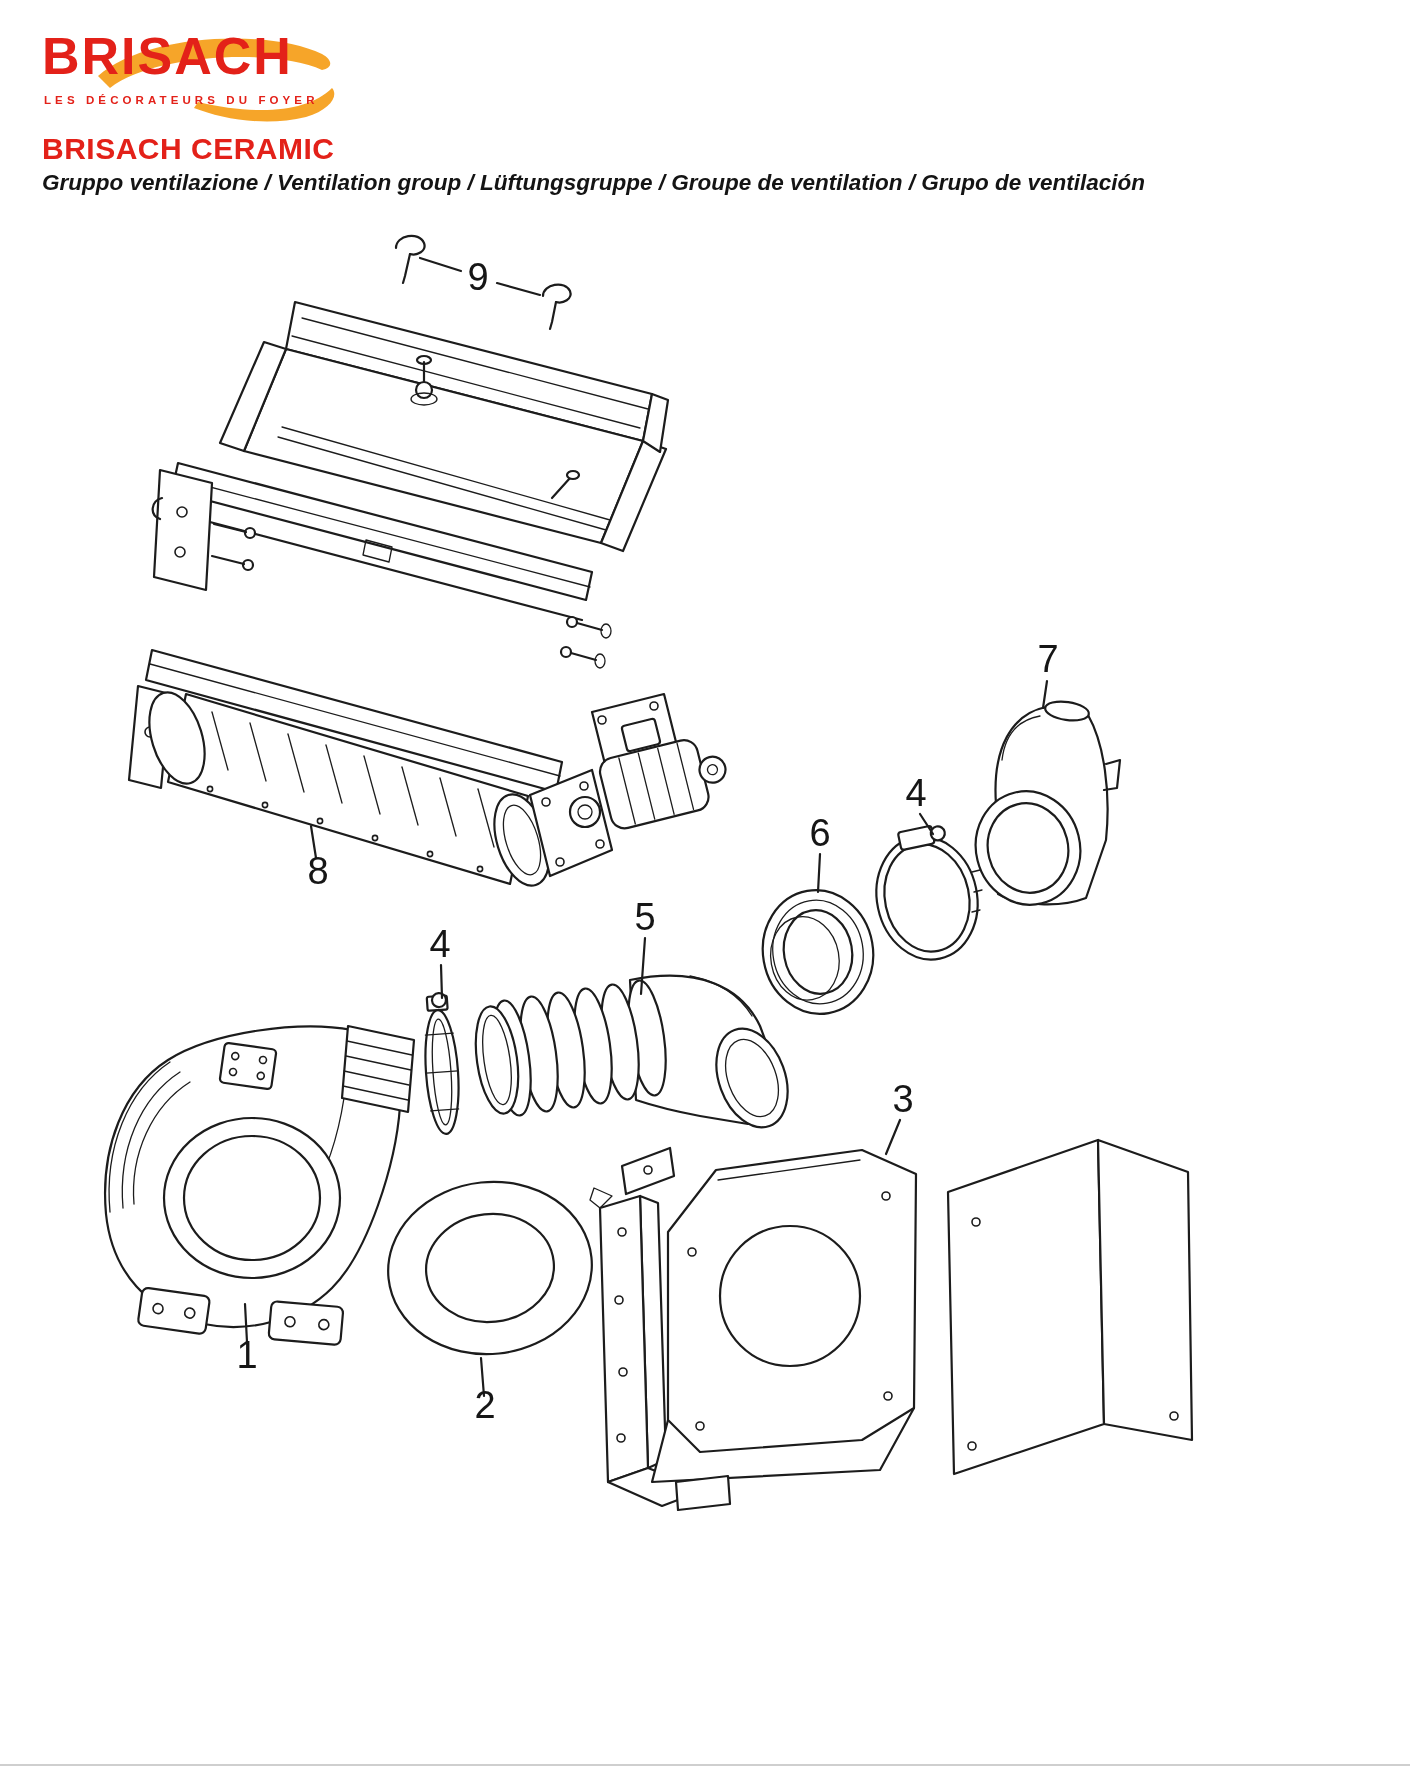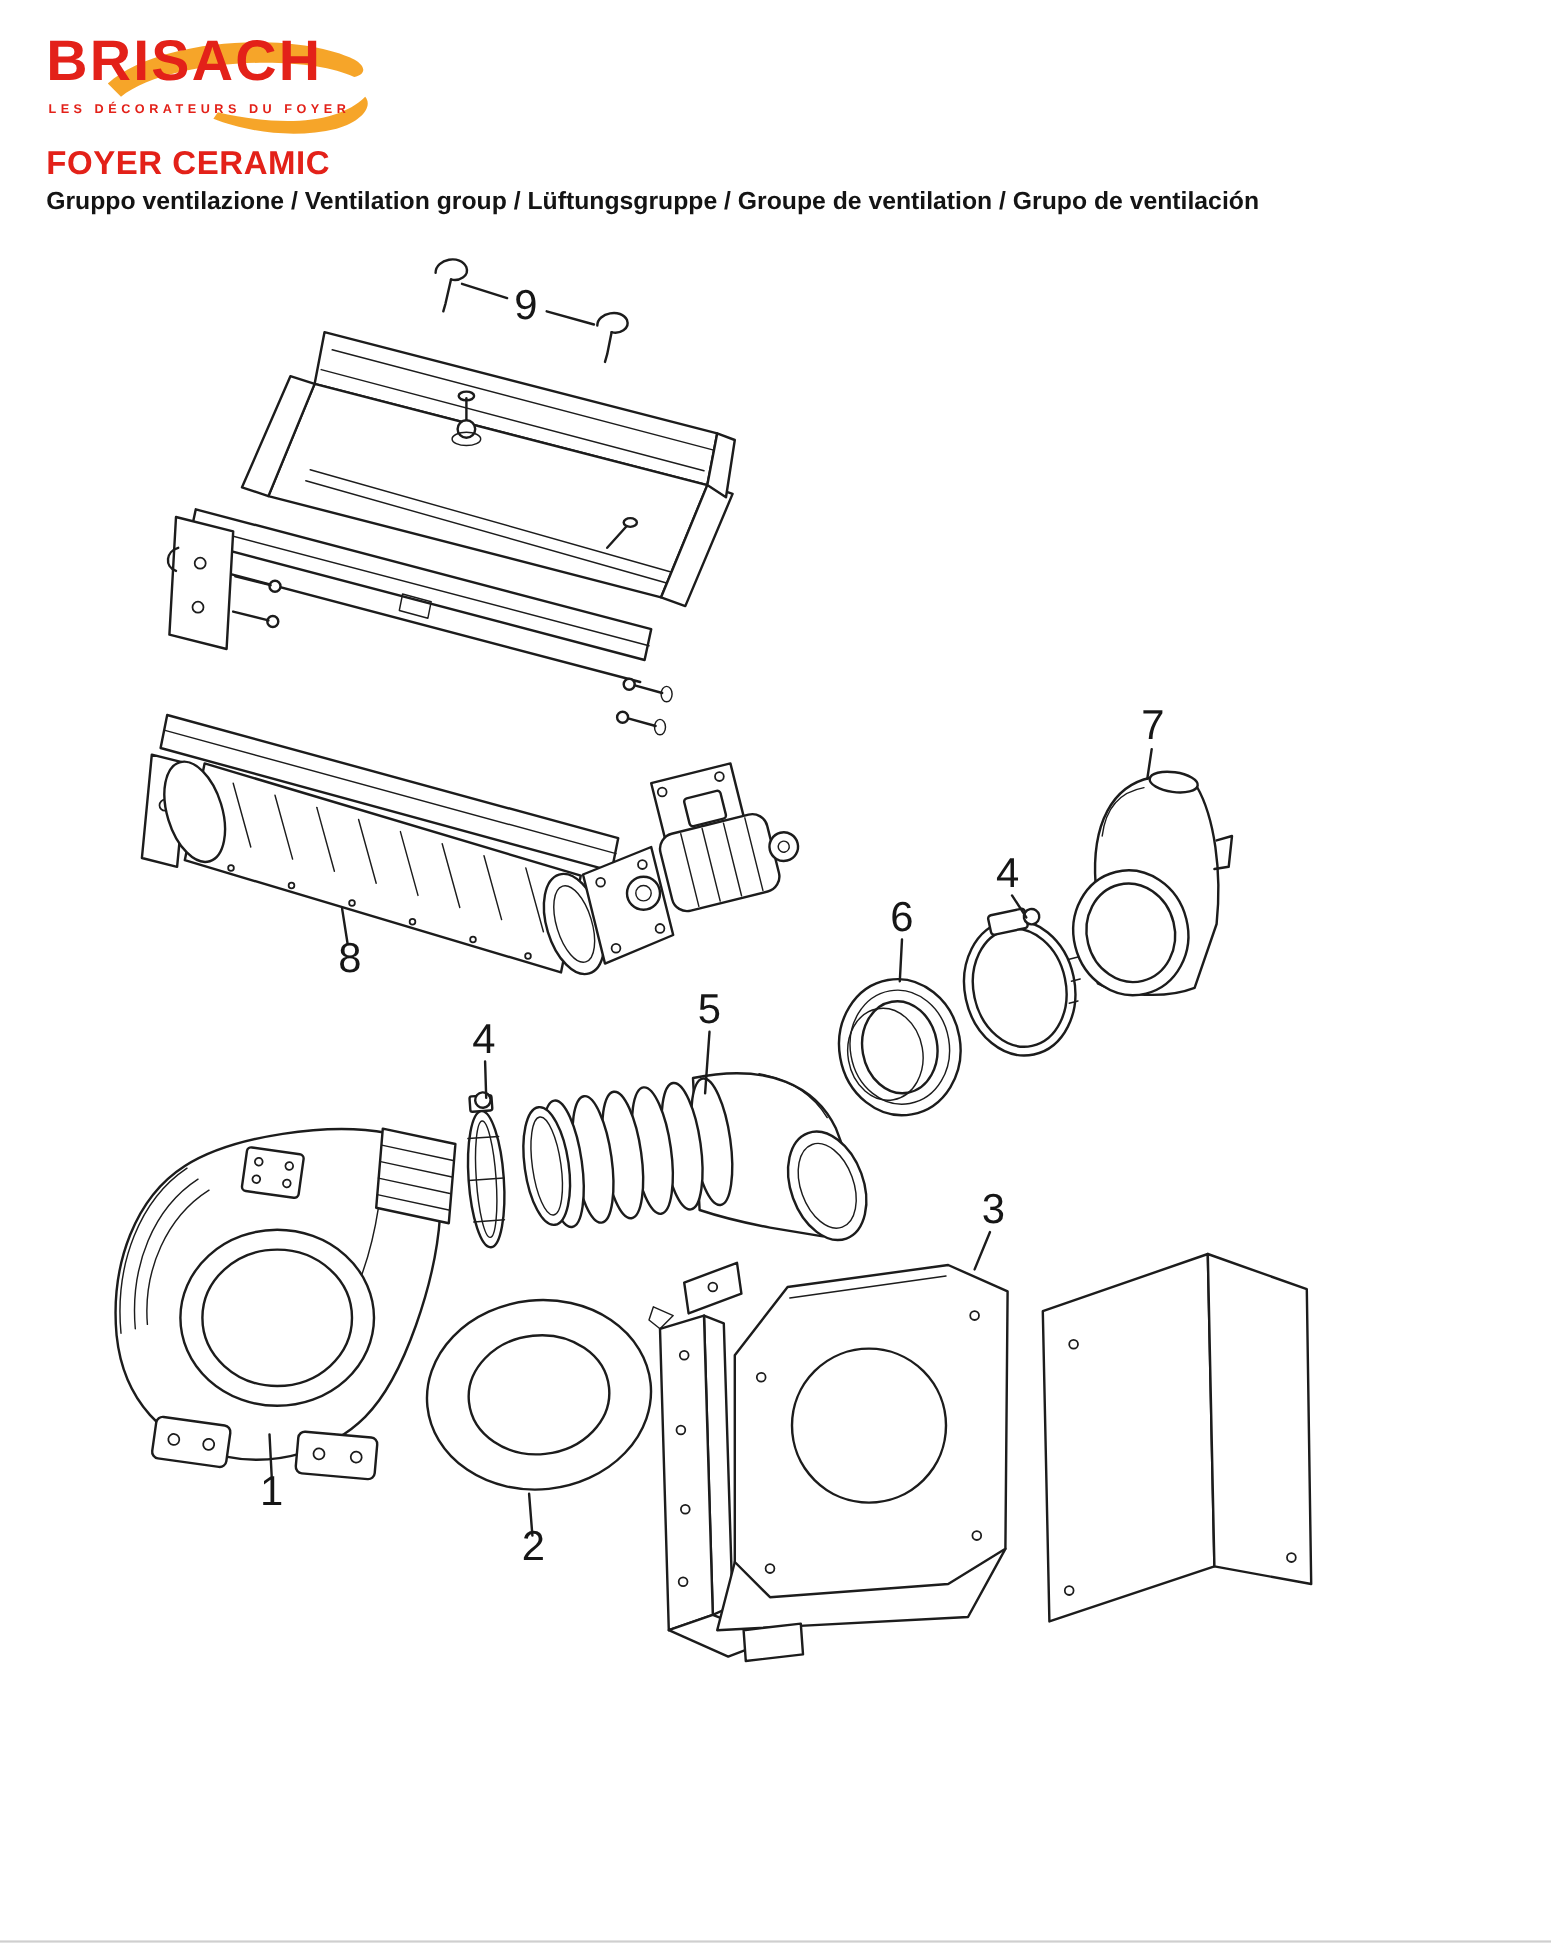--- a/index.html
+++ b/index.html
@@ -19,21 +19,21 @@
     position:absolute;left:2px;top:72px;z-index:2;
     font-size:11.5px;font-weight:700;letter-spacing:4.1px;color:#e32119;
     white-space:nowrap;
   }
   .doc-title{
     position:absolute;left:0;top:110px;
     font-size:30px;font-weight:700;letter-spacing:.5px;color:#e32119;
   }
   .doc-subtitle{
     position:absolute;left:0;top:148px;width:1330px;
-    font-size:22.5px;font-weight:700;color:#141414;white-space:nowrap;
+    font-size:22.5px;font-weight:700;color:#141414;white-space:nowrap;font-style:italic;
   }
   .diagram-wrap{position:absolute;left:0;top:0;width:1410px;height:1772px;}
   .page-bottom-edge{
     position:absolute;left:0;top:1764px;width:1410px;height:2px;background:#cfcfcf;
   }
   
   .d-ln{fill:none;stroke:#1c1c1c;stroke-width:2.2;stroke-linecap:round;stroke-linejoin:round;}
   .d-wh{fill:#ffffff;stroke:#1c1c1c;stroke-width:2.2;stroke-linejoin:round;stroke-linecap:round;}
   .d-thin{fill:none;stroke:#1c1c1c;stroke-width:1.3;stroke-linecap:round;stroke-linejoin:round;}
   .d-hole{fill:#ffffff;stroke:#1c1c1c;stroke-width:1.6;}
@@ -47,21 +47,21 @@
 
 <div class="header">
   <div class="logo">
     <svg class="logo-swoosh" width="330" height="110" viewBox="0 0 330 110">
       <path d="M 62,58 C 108,16 232,10 286,36 C 297,42 297,50 286,52 C 240,30 116,36 74,70 Z" fill="#f6a01e" opacity="0.95"></path>
       <path d="M 162,84 C 222,98 272,94 296,70 C 303,78 294,92 270,99 C 230,109 186,101 158,90 Z" fill="#f6a01e" opacity="0.95"></path>
     </svg>
     <div class="logo-word">BRISACH</div>
     <div class="logo-tagline">LES DÉCORATEURS DU FOYER</div>
   </div>
-  <div class="doc-title">FOYER CERAMIC</div>
+  <div class="doc-title">BRISACH CERAMIC</div>
   <div class="doc-subtitle">Gruppo ventilazione / Ventilation group / Lüftungsgruppe / Groupe de ventilation / Grupo de ventilación</div>
 </div>
 
 <div class="diagram-wrap">
 <svg width="1410" height="1772" viewBox="0 0 1410 1772">
 
   <g>
     <path class="d-ln" d="M 396,248 C 396,235 419,231 424,243 C 427,251 417,256 410,254"></path>
     <path class="d-ln" d="M 410,254 L 405,276 L 403,283"></path>
     <path class="d-ln" d="M 543,296 C 543,284 565,280 570,291 C 573,299 563,304 556,302"></path>

